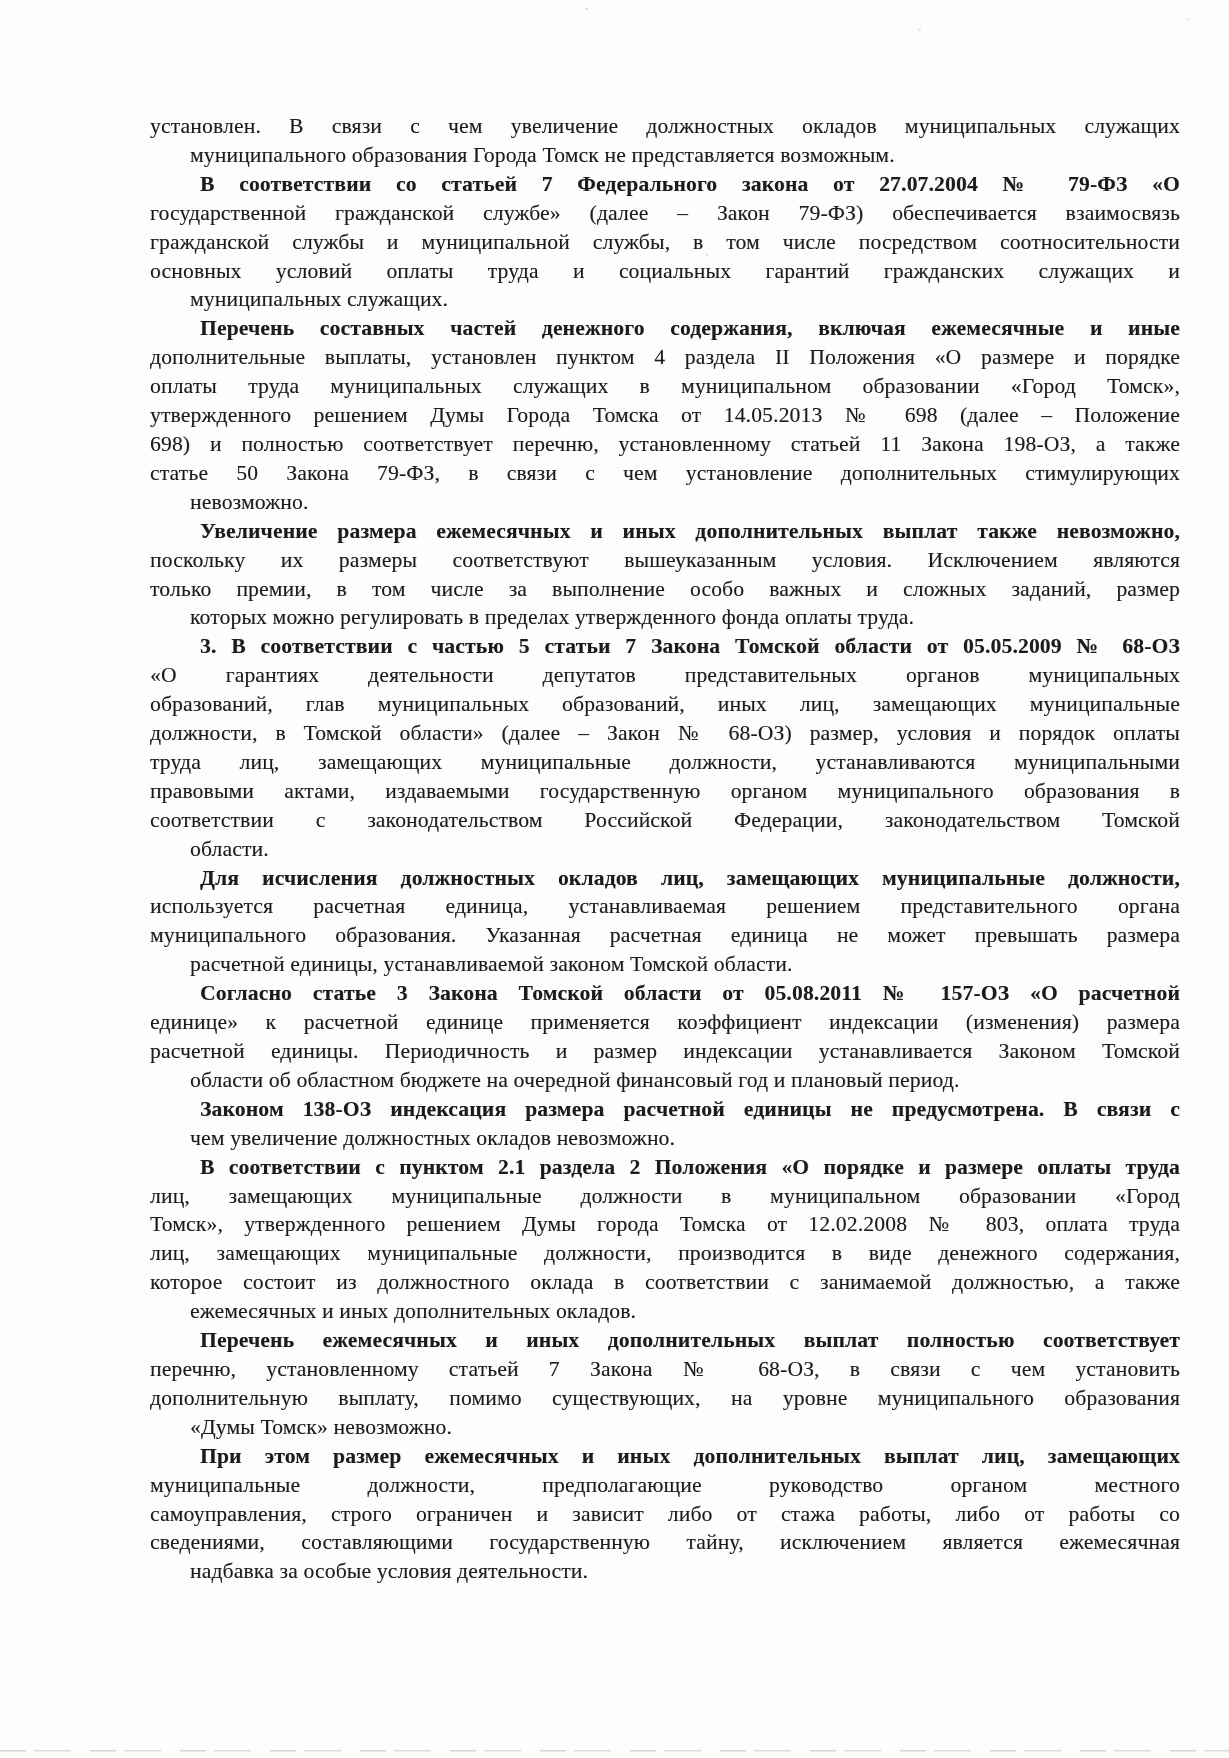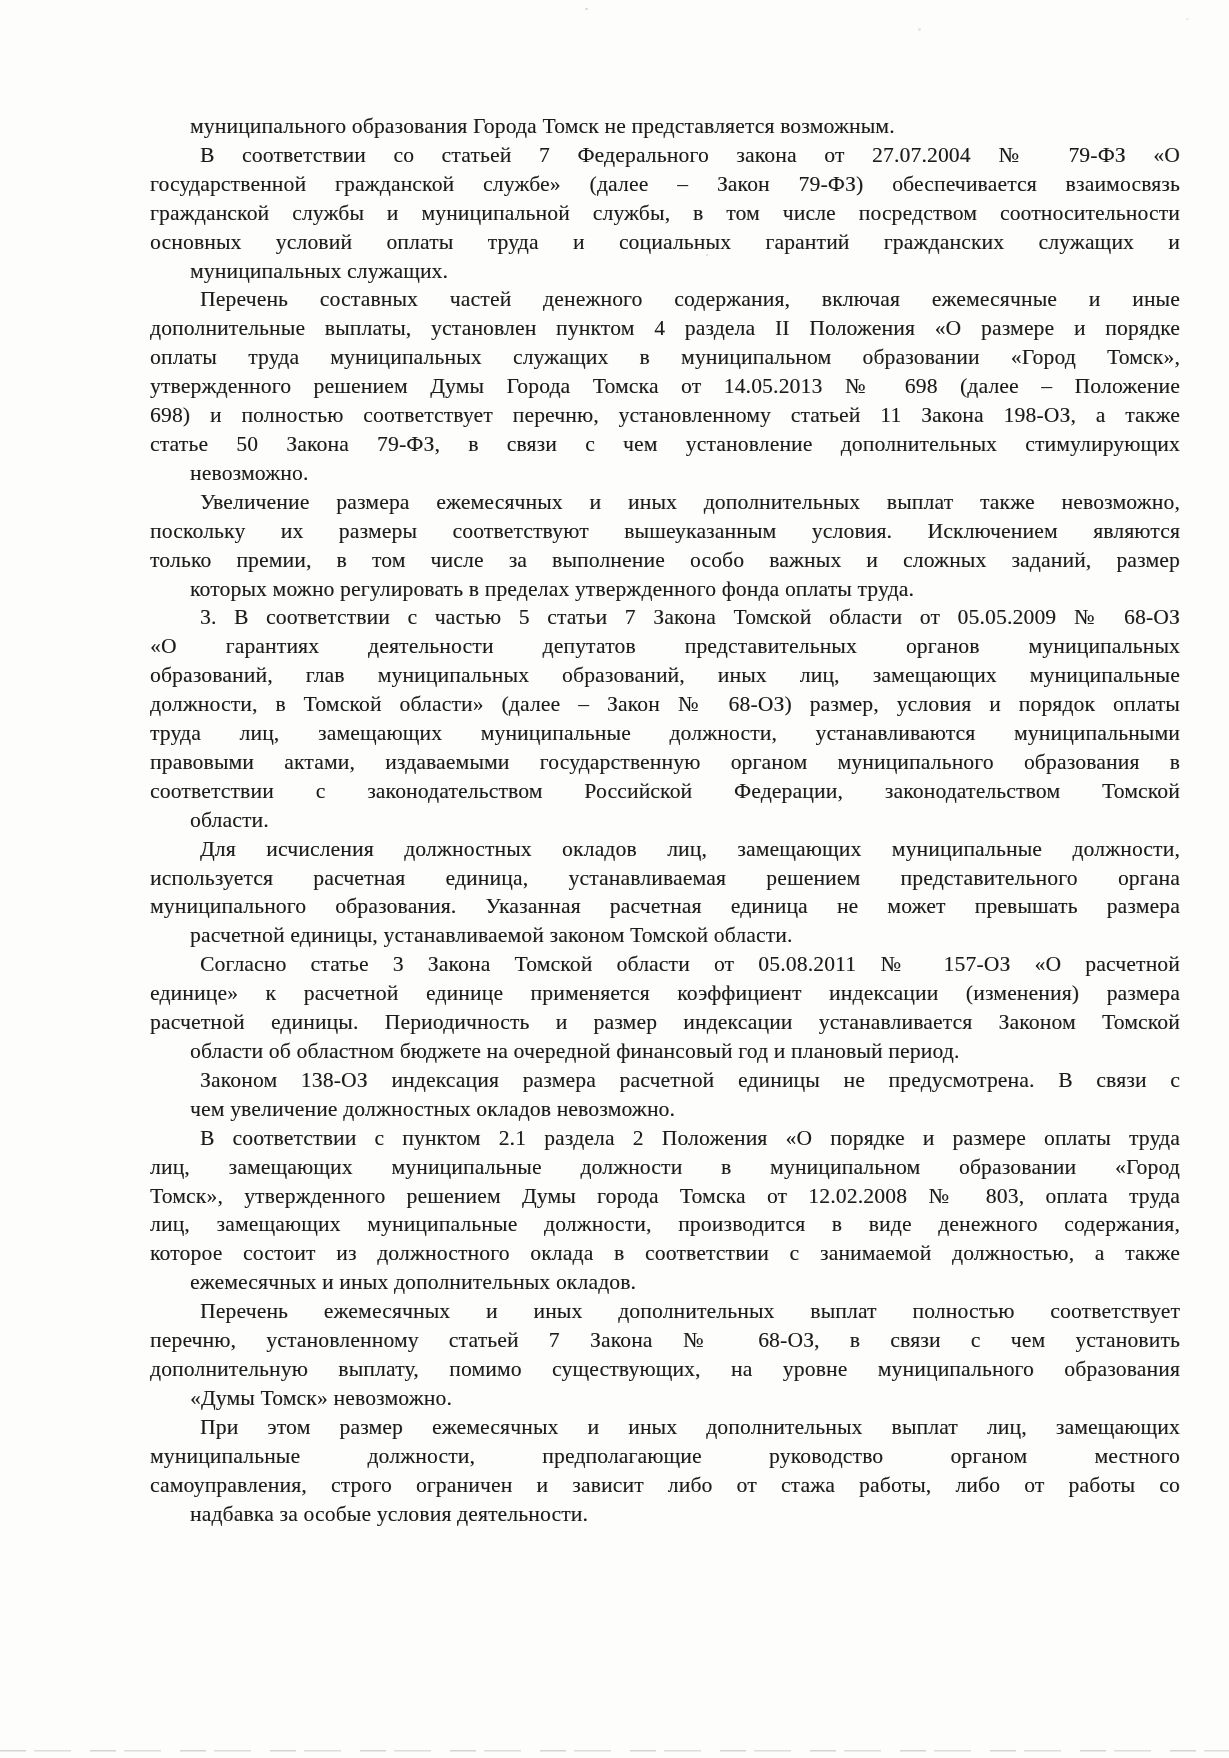--- a/index.html
+++ b/index.html
@@ -37,20 +37,21 @@
     text-align: justify;
     text-align-last: justify;
     white-space: normal;
   }
   .line.para-last {
     text-align-last: left;
     margin-left: 40px;
   }
   .line.indent {
     padding-left: 50px;
+    font-weight: bold;
   }
   
   .speck {
     position: absolute;
     background: rgba(110,115,118,0.28);
     border-radius: 50%;
   }
   .speck.s1 { left: 585px; top: 8px;   width: 3px; height: 2px; }
   .speck.s2 { left: 918px; top: 28px;  width: 3px; height: 3px; opacity:.6; }
   .speck.s3 { left: 706px; top: 254px; width: 2px; height: 2px; }
@@ -72,20 +73,21 @@
     background-repeat: no-repeat;
     background-position: 0 1px;
   }
 </style>
 </head>
 <body style="--paper: #fdfdfc; --ink: #1b1b1b;">
 
 <div class="page">
   <div class="textblock" id="textblock">
       <div class="paragraph">
+        <div class="line">установлен. В связи с чем увеличение должностных окладов муниципальных служащих</div>
         <div class="line para-last">муниципального образования Города Томск не представляется возможным.</div>
       </div>
       <div class="paragraph">
         <div class="line indent">В соответствии со статьей 7 Федерального закона от 27.07.2004 № 79-ФЗ «О</div>
         <div class="line">государственной гражданской службе» (далее – Закон 79-ФЗ) обеспечивается взаимосвязь</div>
         <div class="line">гражданской службы и муниципальной службы, в том числе посредством соотносительности</div>
         <div class="line">основных условий оплаты труда и социальных гарантий гражданских служащих и</div>
         <div class="line para-last">муниципальных служащих.</div>
       </div>
       <div class="paragraph">
@@ -140,20 +142,21 @@
       <div class="paragraph">
         <div class="line indent">Перечень ежемесячных и иных дополнительных выплат полностью соответствует</div>
         <div class="line">перечню, установленному статьей 7 Закона № 68-ОЗ, в связи с чем установить</div>
         <div class="line">дополнительную выплату, помимо существующих, на уровне муниципального образования</div>
         <div class="line para-last">«Думы Томск» невозможно.</div>
       </div>
       <div class="paragraph">
         <div class="line indent">При этом размер ежемесячных и иных дополнительных выплат лиц, замещающих</div>
         <div class="line">муниципальные должности, предполагающие руководство органом местного</div>
         <div class="line">самоуправления, строго ограничен и зависит либо от стажа работы, либо от работы со</div>
+        <div class="line">сведениями, составляющими государственную тайну, исключением является ежемесячная</div>
         <div class="line para-last">надбавка за особые условия деятельности.</div>
       </div>
     </div>
   <span class="speck s1"></span>
   <span class="speck s2"></span>
   <span class="speck s3"></span>
   <span class="speck s4"></span>
   <div class="bottom-artifact"></div>
 </div>
 

